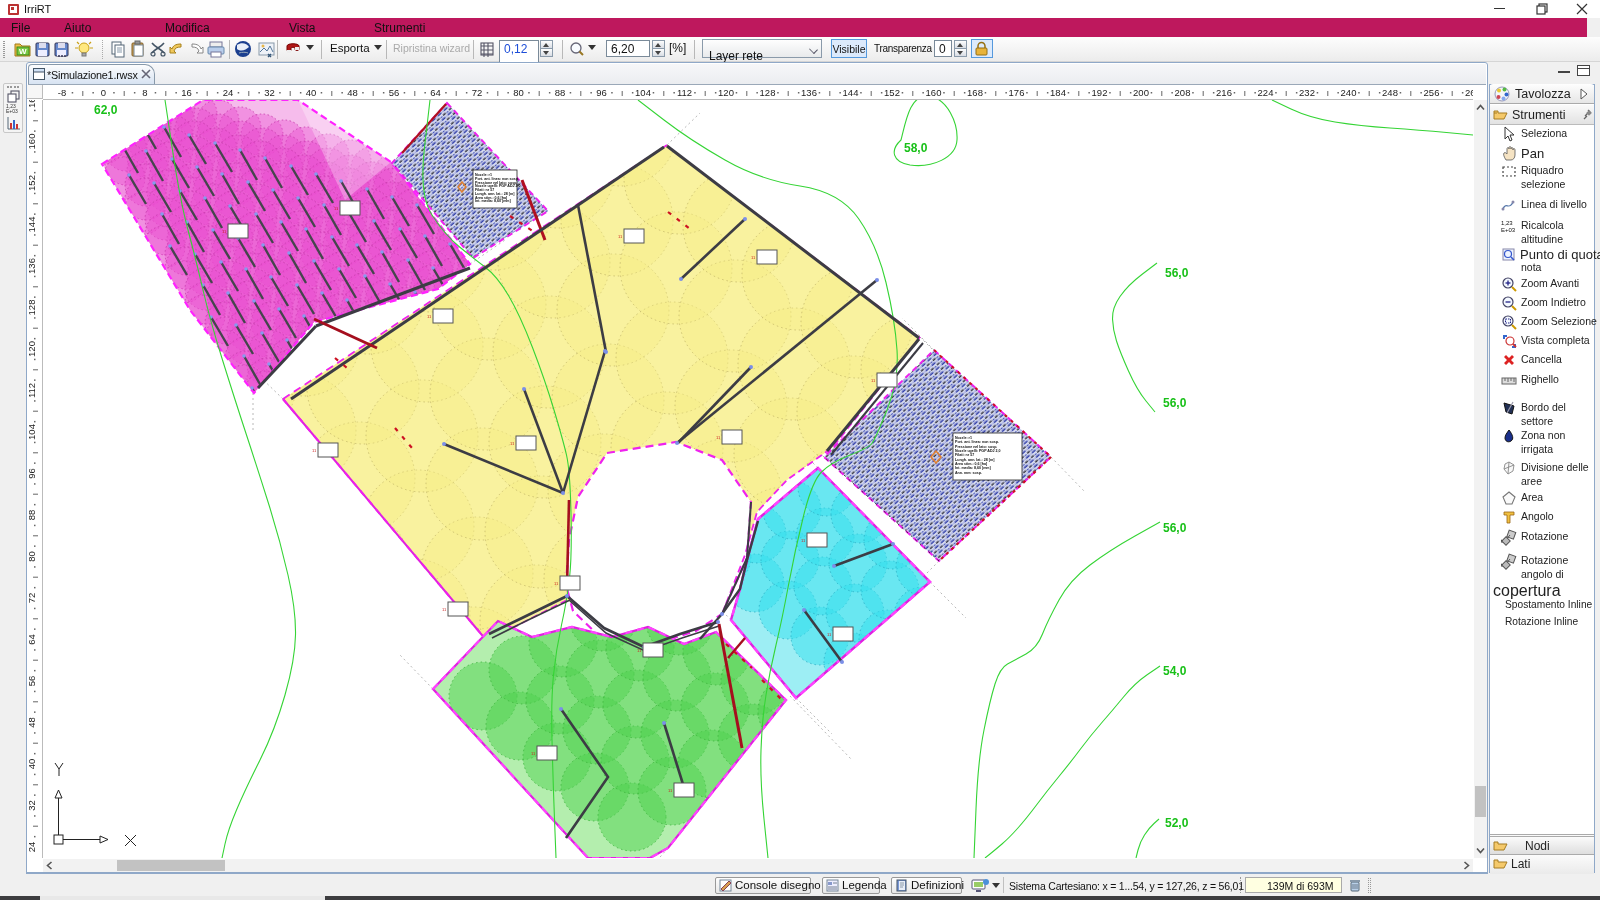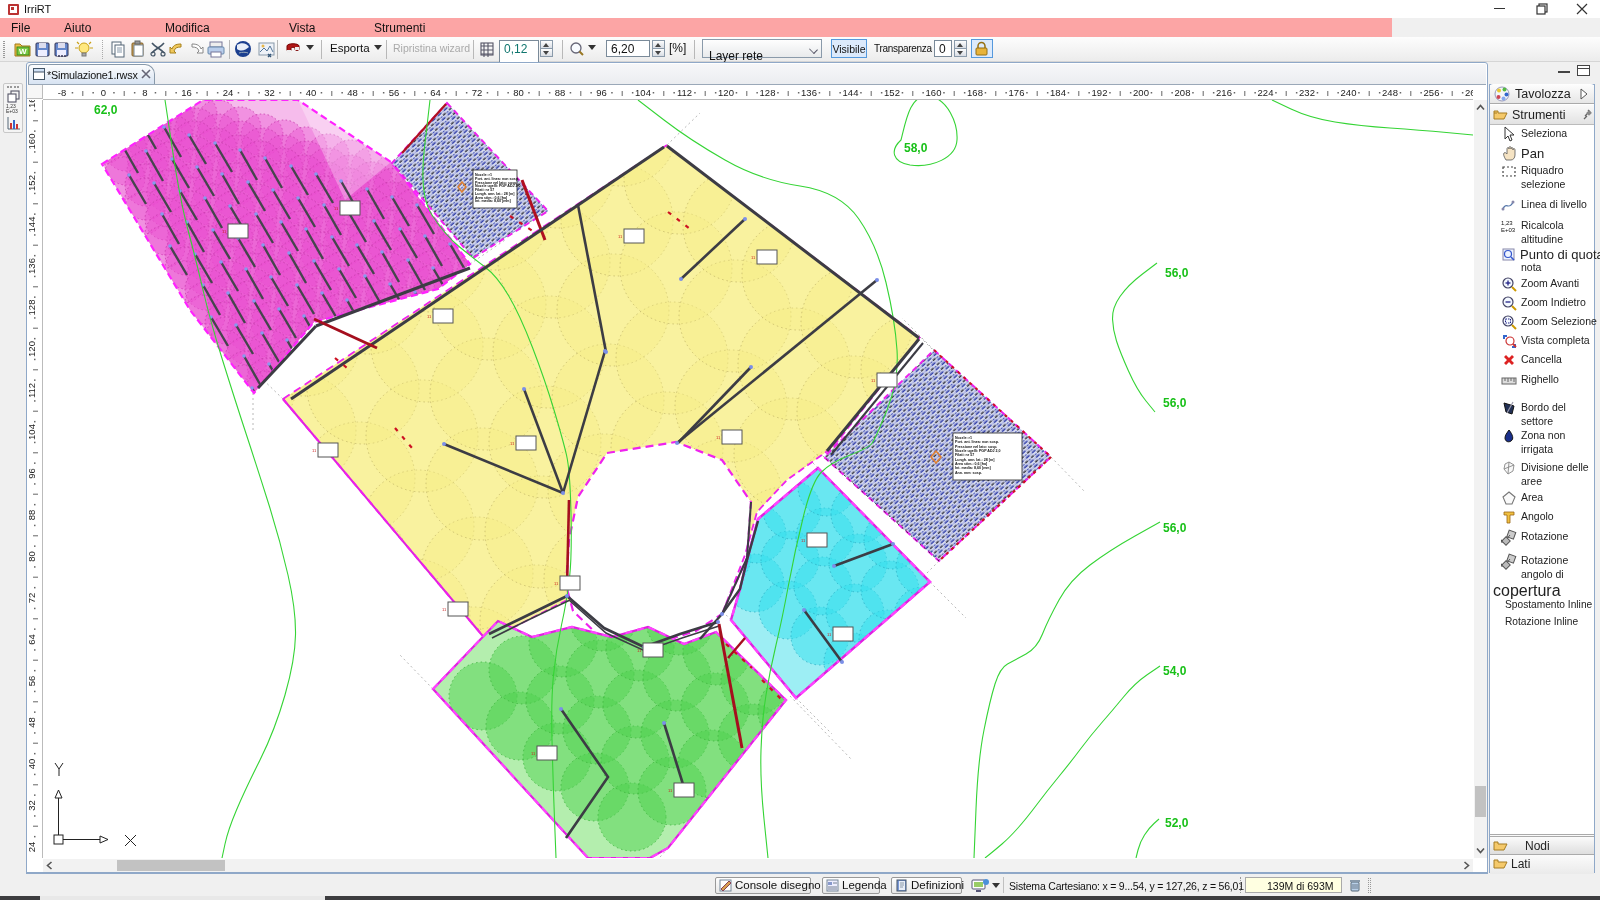--- a/index.html
+++ b/index.html
@@ -16,21 +16,21 @@
  <div class="abs" style="left:1494px;top:8px;width:11px;height:1.4px;background:#333"></div>
  <svg class="abs" style="left:1536px;top:3px" width="12" height="12" viewBox="0 0 12 12">
       <rect x="3" y="1" width="8" height="8" fill="none" stroke="#333" stroke-width="1.2"></rect>
       <rect x="1" y="3" width="8" height="8" fill="#fff" stroke="#333" stroke-width="1.2"></rect>
     </svg>
  <svg class="abs" style="left:1576px;top:3px" width="12" height="12" viewBox="0 0 12 12">
       <path d="M1,1 L11,11 M11,1 L1,11" stroke="#333" stroke-width="1.2"></path>
     </svg>
 </div>
 
-<div class="abs" style="left:0;top:18px;width:1392px;height:19px;background:#fca5a5">
+<div class="abs" style="left:0;top:18px;width:1587px;height:19px;background:#be185d">
  <div class="abs" style="left:11px;top:3px;font-size:12px;color:#111">File</div>
  <div class="abs" style="left:64px;top:3px;font-size:12px;color:#111">Aiuto</div>
  <div class="abs" style="left:165px;top:3px;font-size:12px;color:#111">Modifica</div>
  <div class="abs" style="left:289px;top:3px;font-size:12px;color:#111">Vista</div>
  <div class="abs" style="left:374px;top:3px;font-size:12px;color:#111">Strumenti</div>
 </div>
 
 <div class="abs" style="left:0;top:37px;width:1600px;height:25px;background:linear-gradient(#fdfdfd,#ececec);border-bottom:1px solid #d5d5d5">
  <div class="abs" style="left:3px;top:4px;width:2px;height:17px;border-left:1px dotted #999;border-right:1px dotted #999"></div>
  <svg style="position:absolute;left:14px;top:3px" width="18" height="19" viewBox="0 0 18 19">
@@ -105,21 +105,21 @@
     <div style="position:absolute;left:321px;top:3px;width:1px;height:19px;background:#b8b8b8"></div>
     <div style="position:absolute;left:330px;top:5px;font-size:11.5px;color:#111">Esporta</div>
     <div style="position:absolute;left:374px;top:8px;width:0;height:0;border-left:4px solid transparent;border-right:4px solid transparent;border-top:5px solid #333"></div>
     <div style="position:absolute;left:386px;top:3px;width:1px;height:19px;background:#b8b8b8"></div>
     <div style="position:absolute;left:393px;top:5px;font-size:10.5px;color:#aaa">Ripristina wizard</div>
     <div style="position:absolute;left:473px;top:3px;width:1px;height:19px;background:#b8b8b8"></div>
     <svg style="position:absolute;left:478px;top:3px" width="18" height="19" viewBox="0 0 18 19">
       <path d="M3,6 h12 M3,10 h12 M3,14 h12 M6,3 v14 M10,3 v14" stroke="#556" stroke-width="1.1"></path>
       <rect x="3" y="3" width="12" height="12" fill="none" stroke="#556" stroke-width="1.1"></rect>
     </svg>
-    <div style="position:absolute;left:499px;top:3px;width:40px;height:35px;background:#fff;border:1px solid #7a8a99;font-size:12px;color:#0f766e;padding:1px 0 4px 4px">0,12</div>
+    <div style="position:absolute;left:499px;top:3px;width:40px;height:35px;background:#fff;border:1px solid #7a8a99;font-size:12px;color:#1d4ed8;padding:1px 0 4px 4px">0,12</div>
     <div style="position:absolute;left:540px;top:3px;width:13px;height:9px;background:linear-gradient(#fefefe,#d8dde4);border:1px solid #8a9aaa"></div>
     <div style="position:absolute;left:540px;top:11px;width:13px;height:9px;background:linear-gradient(#fefefe,#d8dde4);border:1px solid #8a9aaa"></div>
     <div style="position:absolute;left:543px;top:6px;width:0;height:0;border-left:3px solid transparent;border-right:3px solid transparent;border-bottom:4px solid #444"></div>
     <div style="position:absolute;left:543px;top:14px;width:0;height:0;border-left:3px solid transparent;border-right:3px solid transparent;border-top:4px solid #444"></div>
     <div style="position:absolute;left:562px;top:3px;width:1px;height:19px;background:#b8b8b8"></div>
     <svg style="position:absolute;left:568px;top:3px" width="18" height="19" viewBox="0 0 18 19">
       <circle cx="8" cy="8" r="5" fill="#f8fbff" stroke="#667" stroke-width="1.3"></circle>
       <line x1="11.5" y1="11.5" x2="15" y2="15" stroke="#997722" stroke-width="2"></line>
     </svg>
     <div style="position:absolute;left:588px;top:8px;width:0;height:0;border-left:4px solid transparent;border-right:4px solid transparent;border-top:5px solid #333"></div>
@@ -1533,21 +1533,21 @@
     </svg>
     <div style="position:absolute;left:899px;top:5px;font-size:11.5px;color:#111">Definizioni</div>
     <svg style="position:absolute;left:959px;top:4px" width="18" height="15" viewBox="0 0 18 15">
       <rect x="1" y="2" width="13" height="9" rx="1" fill="#fff" stroke="#557"></rect>
       <rect x="3" y="4" width="9" height="5" fill="#9c6"></rect>
       <rect x="5" y="12" width="5" height="2" fill="#557"></rect>
       <circle cx="15" cy="4" r="3" fill="#4a90d9"></circle>
     </svg>
     <div style="position:absolute;left:980px;top:9px;width:0;height:0;border-left:4px solid transparent;border-right:4px solid transparent;border-top:5px solid #333"></div>
     <div style="position:absolute;left:991px;top:3px;width:1px;height:16px;background:#c0c0c0"></div>
-    <div style="position:absolute;left:997px;top:6px;font-size:10.5px;letter-spacing:-0.2px;color:#111">Sistema Cartesiano: x = 9...54, y = 127,26, z = 56,01</div>
+    <div style="position:absolute;left:997px;top:6px;font-size:10.5px;letter-spacing:-0.2px;color:#111">Sistema Cartesiano: x = 1...54, y = 127,26, z = 56,01</div>
     <div style="position:absolute;left:1228px;top:3px;width:1px;height:16px;border-left:1px dotted #999"></div>
     <div style="position:absolute;left:1233px;top:3px;width:97px;height:16px;background:#ffffe1;border:1px solid #aaa"></div>
     <div style="position:absolute;left:1255px;top:6px;font-size:10.5px;color:#111">139M di 693M</div>
     <svg style="position:absolute;left:1336px;top:4px" width="14" height="15" viewBox="0 0 14 15">
       <rect x="3" y="4" width="8" height="9" rx="1" fill="#b9d0e8" stroke="#567"></rect>
       <rect x="2" y="2" width="10" height="2" fill="#89a"></rect>
       <path d="M5,6 v5 M7,6 v5 M9,6 v5" stroke="#567" stroke-width="0.8"></path>
     </svg>
     <div style="position:absolute;left:1356px;top:4px;width:3px;height:15px;border-left:1px dotted #999;border-right:1px dotted #999"></div>
   </div>

